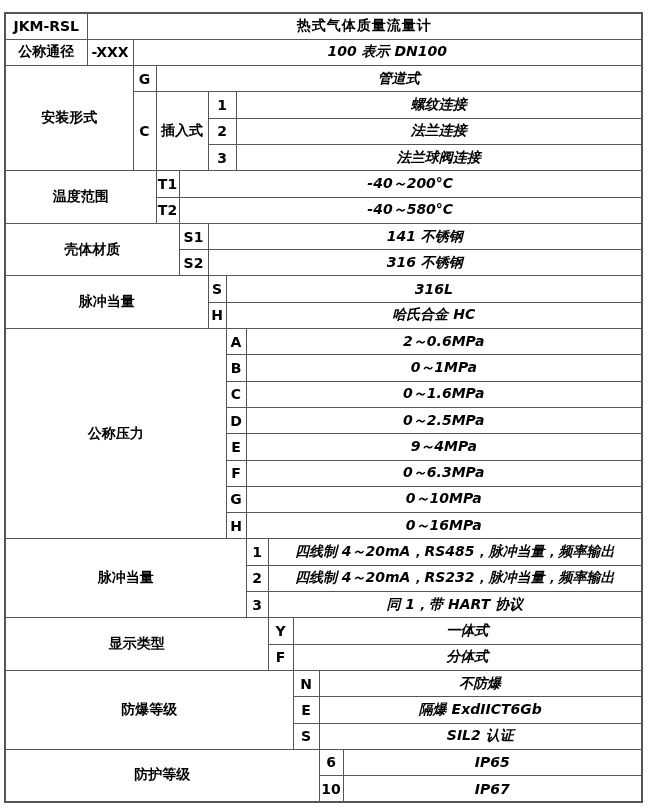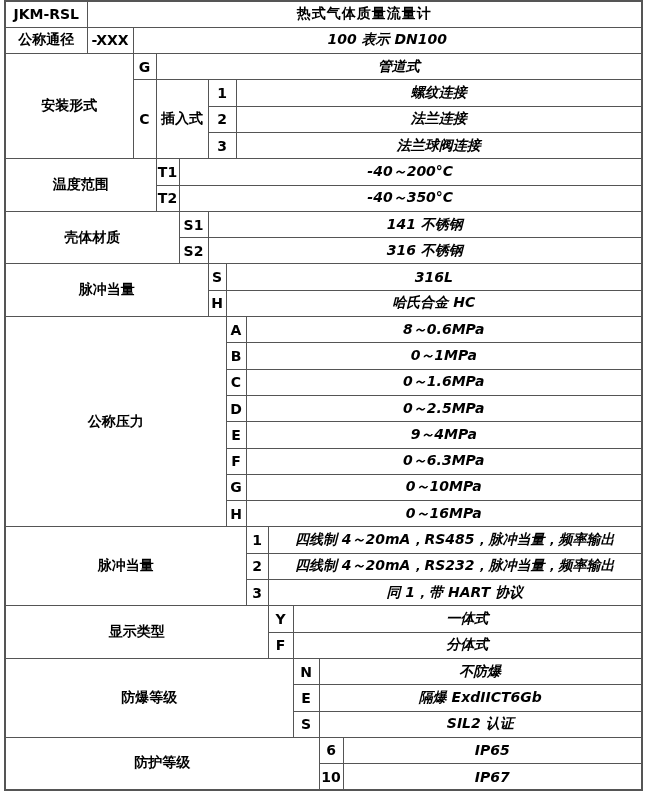--- a/index.html
+++ b/index.html
@@ -11,21 +11,21 @@
   *{box-sizing:border-box;}
   html,body{margin:0;padding:0;}
   body{
     width:650px;height:808px;
     background:var(--page-bg);
     font-family:"DejaVu Sans","Liberation Sans",sans-serif;
     color:var(--text);
   }
   .page{position:relative;width:650px;height:808px;}
   table.spec{
-    position:absolute;left:4px;top:0;
+    position:absolute;left:4px;top:12px;
     width:639px;
     border-collapse:collapse;
     table-layout:fixed;
     border:2px solid var(--border);
   }
   table.spec td{
     border:1.5px solid var(--border);
     height:26.3px;
     padding:0;
     font-size:14px;
@@ -93,21 +93,21 @@
       <td class="val" colspan="6">法兰球阀连接</td>
     </tr>
 
     <tr>
       <td rowspan="2" colspan="3">温度范围</td>
       <td class="b">T1</td>
       <td class="b val" colspan="9">-40～200°C</td>
     </tr>
     <tr>
       <td>T2</td>
-      <td class="val" colspan="9">-40～350°C</td>
+      <td class="val" colspan="9">-40～580°C</td>
     </tr>
 
     <tr>
       <td rowspan="2" colspan="4">壳体材质</td>
       <td class="b">S1</td>
       <td class="b val" colspan="8">141 不锈钢</td>
     </tr>
     <tr>
       <td>S2</td>
       <td class="val" colspan="8">316 不锈钢</td>
@@ -119,21 +119,21 @@
       <td class="b val" colspan="7">316L</td>
     </tr>
     <tr>
       <td>H</td>
       <td class="val" colspan="7">哈氏合金 HC</td>
     </tr>
 
     <tr>
       <td rowspan="8" colspan="6">公称压力</td>
       <td class="b" colspan="2">A</td>
-      <td class="b val" colspan="5">8～0.6MPa</td>
+      <td class="b val" colspan="5">2～0.6MPa</td>
     </tr>
     <tr>
       <td colspan="2">B</td>
       <td class="val" colspan="5">0～1MPa</td>
     </tr>
     <tr>
       <td class="b" colspan="2">C</td>
       <td class="b val" colspan="5">0～1.6MPa</td>
     </tr>
     <tr>

